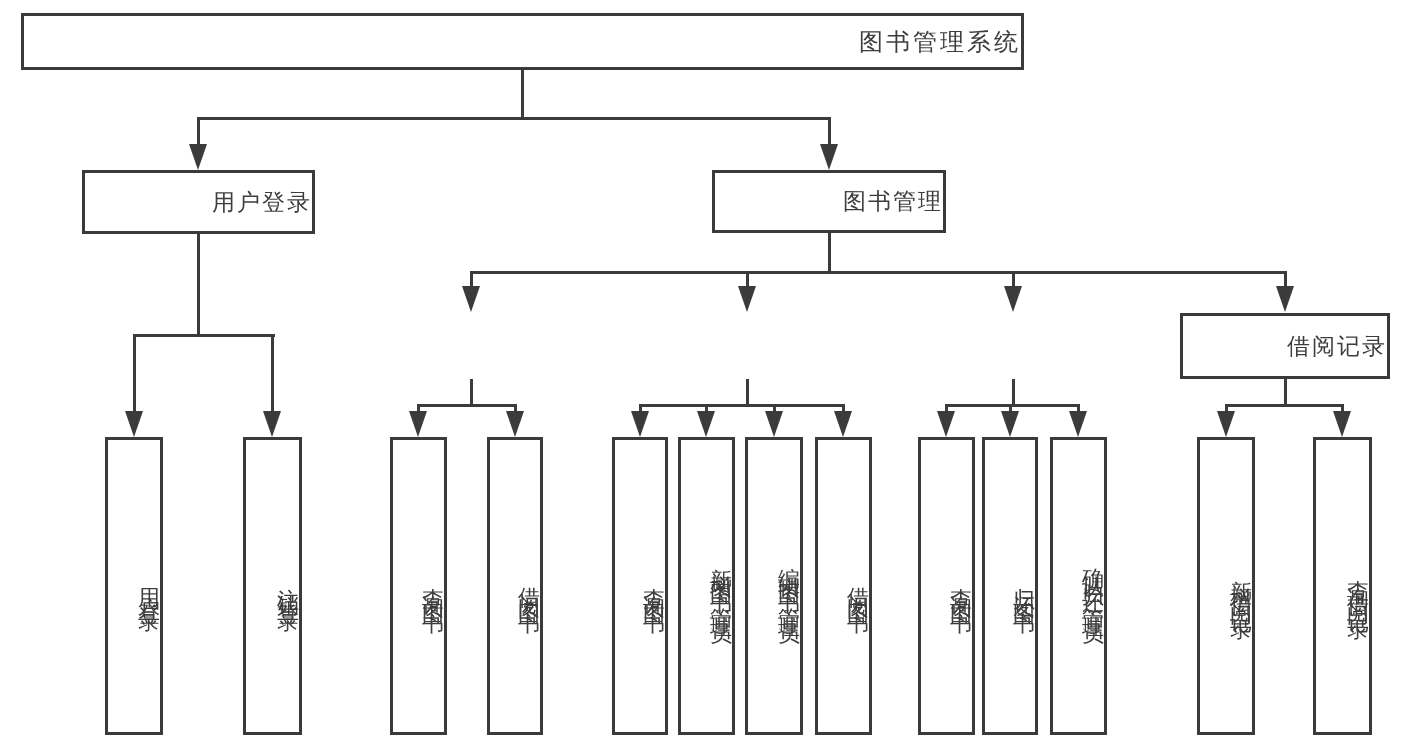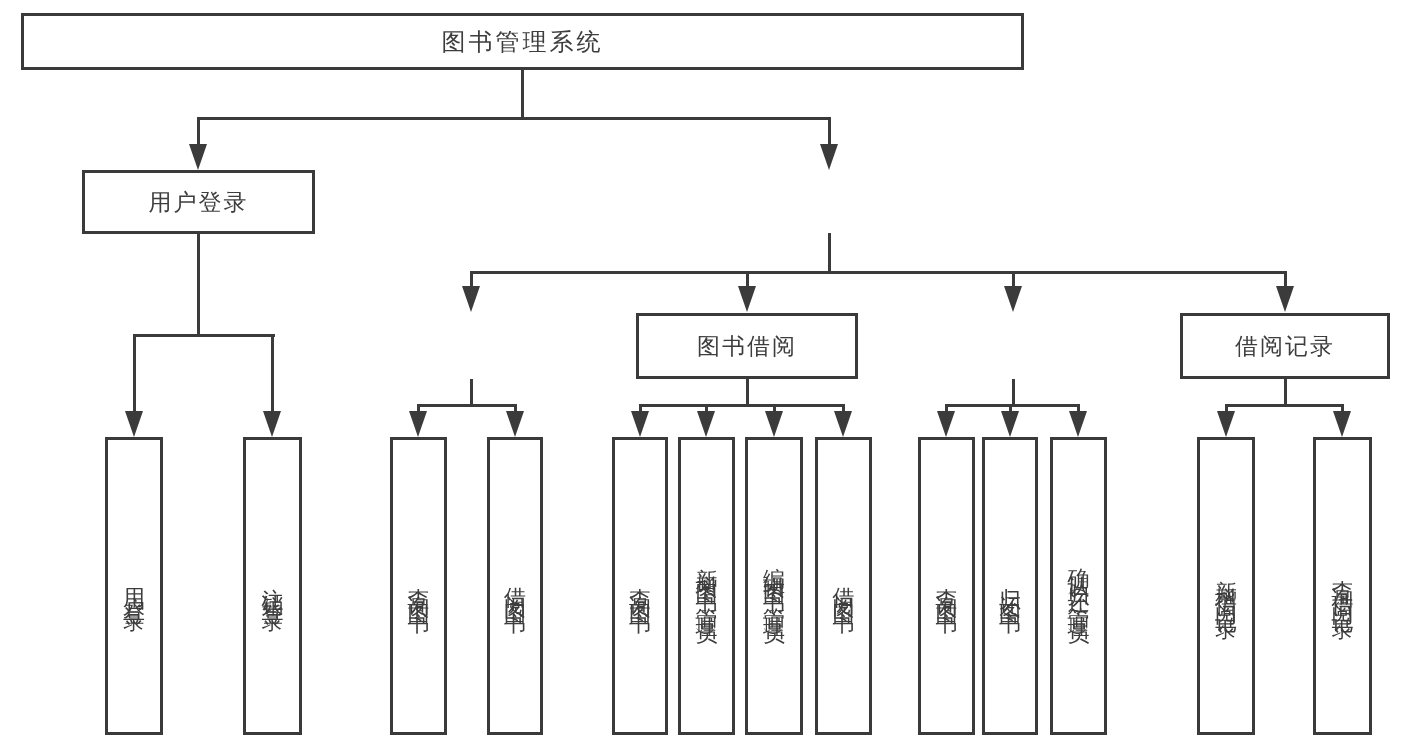--- a/index.html
+++ b/index.html
@@ -16,21 +16,21 @@
     background:var(--background);
     font-family:"Liberation Sans","DejaVu Sans",sans-serif;
     color:var(--text);
     overflow:hidden;
   }
   .node{
     position:absolute;
     background:#fff;
     border:3px solid var(--box-border);
     box-sizing:border-box;
-    display:flex;align-items:center;justify-content:center;
+    display:flex;align-items:center;justify-content:flex-end;
     text-align:center;
   }
   .node.h span{
     font-size:23px;letter-spacing:2px;white-space:nowrap;
   }
   .node.root span{
     font-size:24px;letter-spacing:3px;
   }
   .node.v span{
     writing-mode:vertical-rl;
@@ -117,24 +117,24 @@
   <div class="arrow" style="left:1217px;top:411px"></div>
   <div class="arrow" style="left:1333px;top:411px"></div>
 
   <div class="node h root" style="left:21px;top:13px;width:1003px;height:57px">
     <span>图书管理系统</span>
   </div>
 
   <div class="node h" style="left:82px;top:170px;width:233px;height:64px">
     <span>用户登录</span>
   </div>
+  <div class="node h" style="left:712px;top:170px;width:234px;height:63px">
+    <span>图书管理</span>
+  </div>
 
-  <div class="node h" style="left:636px;top:313px;width:222px;height:66px">
-    <span>图书借阅</span>
-  </div>
   <div class="node h" style="left:1180px;top:313px;width:210px;height:66px">
     <span>借阅记录</span>
   </div>
 
   <div class="node v" style="left:105px;top:437px;width:58px;height:298px">
     <span>用户登录</span>
   </div>
   <div class="node v" style="left:243px;top:437px;width:59px;height:298px">
     <span>注销登录</span>
   </div>

